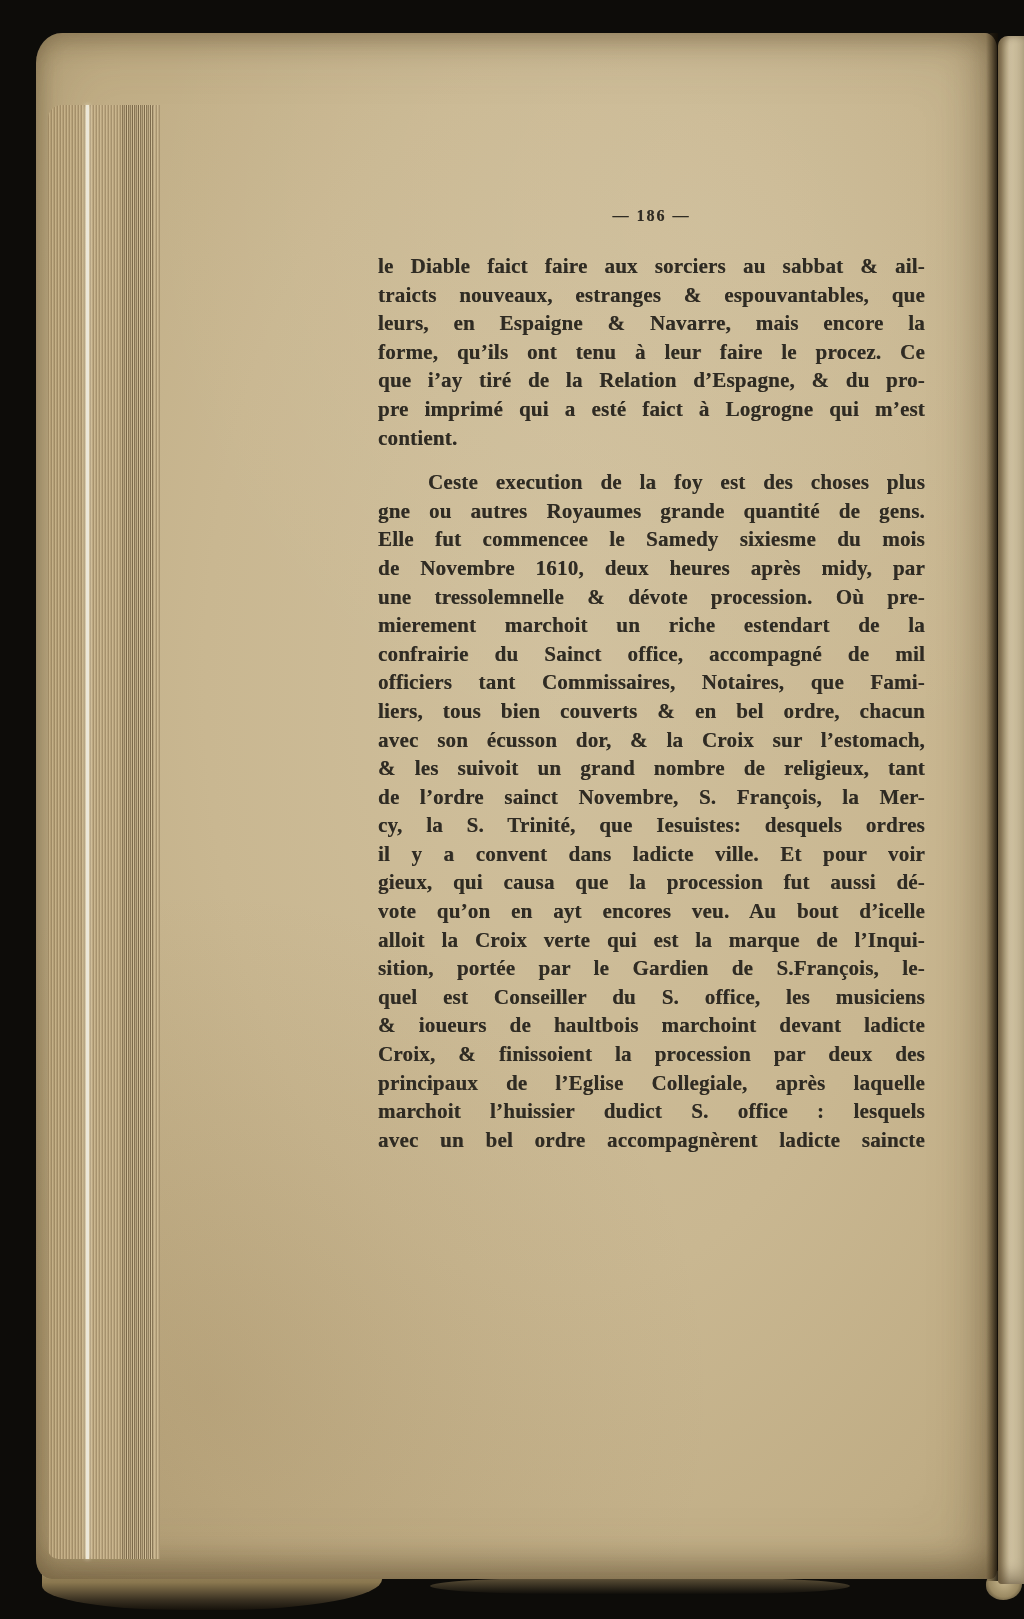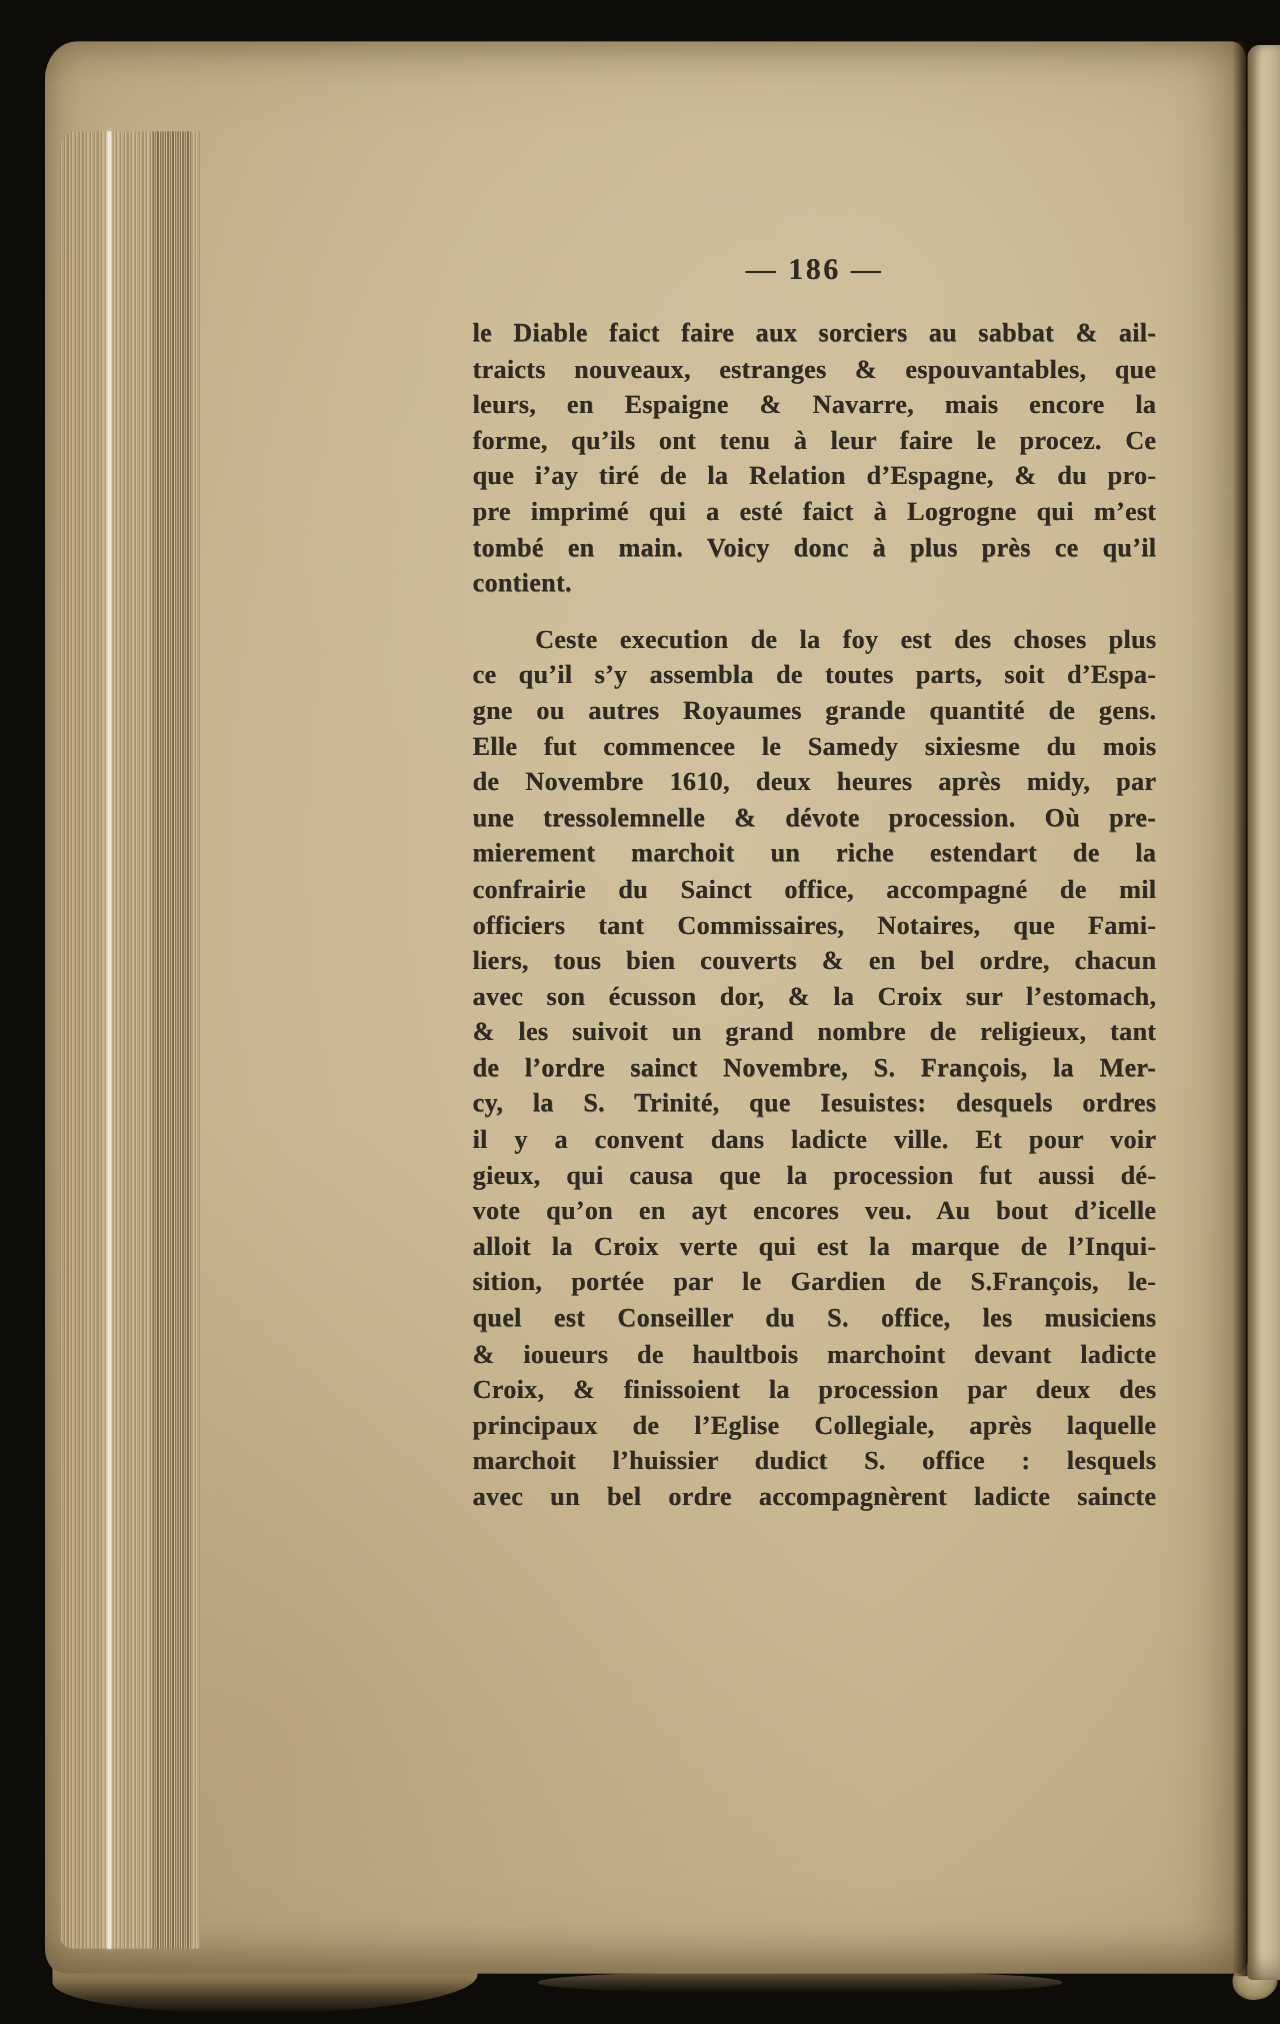--- a/index.html
+++ b/index.html
@@ -101,21 +101,21 @@
 
   
   .text-block{
     position:absolute;left:342px;top:170px;width:547px;
     color:var(--ink);
     font-size:21px;font-weight:700;
     line-height:28.6px;letter-spacing:0.2px;
     text-shadow:0.3px 0.3px 0 rgba(47,43,35,0.55);
   }
   .page-number{
-    text-align:center;font-size:24px;line-height:26px;
+    text-align:center;font-size:16px;line-height:26px;
     letter-spacing:2px;margin-bottom:23px;
   }
   .paragraph + .paragraph{margin-top:16px;}
   .line{
     height:28.6px;overflow:hidden;
     text-align:justify;
     text-align-last:justify;
   }
   .line.last{text-align-last:left;}
   .line.indent{text-indent:50px;}
@@ -136,26 +136,24 @@
     <div class="text-block">
       <div class="page-number">— 186 —</div>
       <div class="paragraphs">
           <div class="paragraph">
             <div class="line">le Diable faict faire aux sorciers au sabbat &amp; ail-</div>
             <div class="line">traicts nouveaux, estranges &amp; espouvantables, que</div>
             <div class="line">leurs, en Espaigne &amp; Navarre, mais encore la</div>
             <div class="line">forme, qu’ils ont tenu à leur faire le procez. Ce</div>
             <div class="line">que i’ay tiré de la Relation d’Espagne, &amp; du pro-</div>
             <div class="line">pre imprimé qui a esté faict à Logrogne qui m’est</div>
-            <div class="line">tombé en main. Voicy donc à plus près ce qu’il</div>
             <div class="line last">contient.</div>
           </div>
           <div class="paragraph">
             <div class="line indent">Ceste execution de la foy est des choses plus</div>
-            <div class="line">ce qu’il s’y assembla de toutes parts, soit d’Espa-</div>
             <div class="line">gne ou autres Royaumes grande quantité de gens.</div>
             <div class="line">Elle fut commencee le Samedy sixiesme du mois</div>
             <div class="line">de Novembre 1610, deux heures après midy, par</div>
             <div class="line">une tressolemnelle &amp; dévote procession. Où pre-</div>
             <div class="line">mierement marchoit un riche estendart de la</div>
             <div class="line">confrairie du Sainct office, accompagné de mil</div>
             <div class="line">officiers tant Commissaires, Notaires, que Fami-</div>
             <div class="line">liers, tous bien couverts &amp; en bel ordre, chacun</div>
             <div class="line">avec son écusson dor, &amp; la Croix sur l’estomach,</div>
             <div class="line">&amp; les suivoit un grand nombre de religieux, tant</div>

